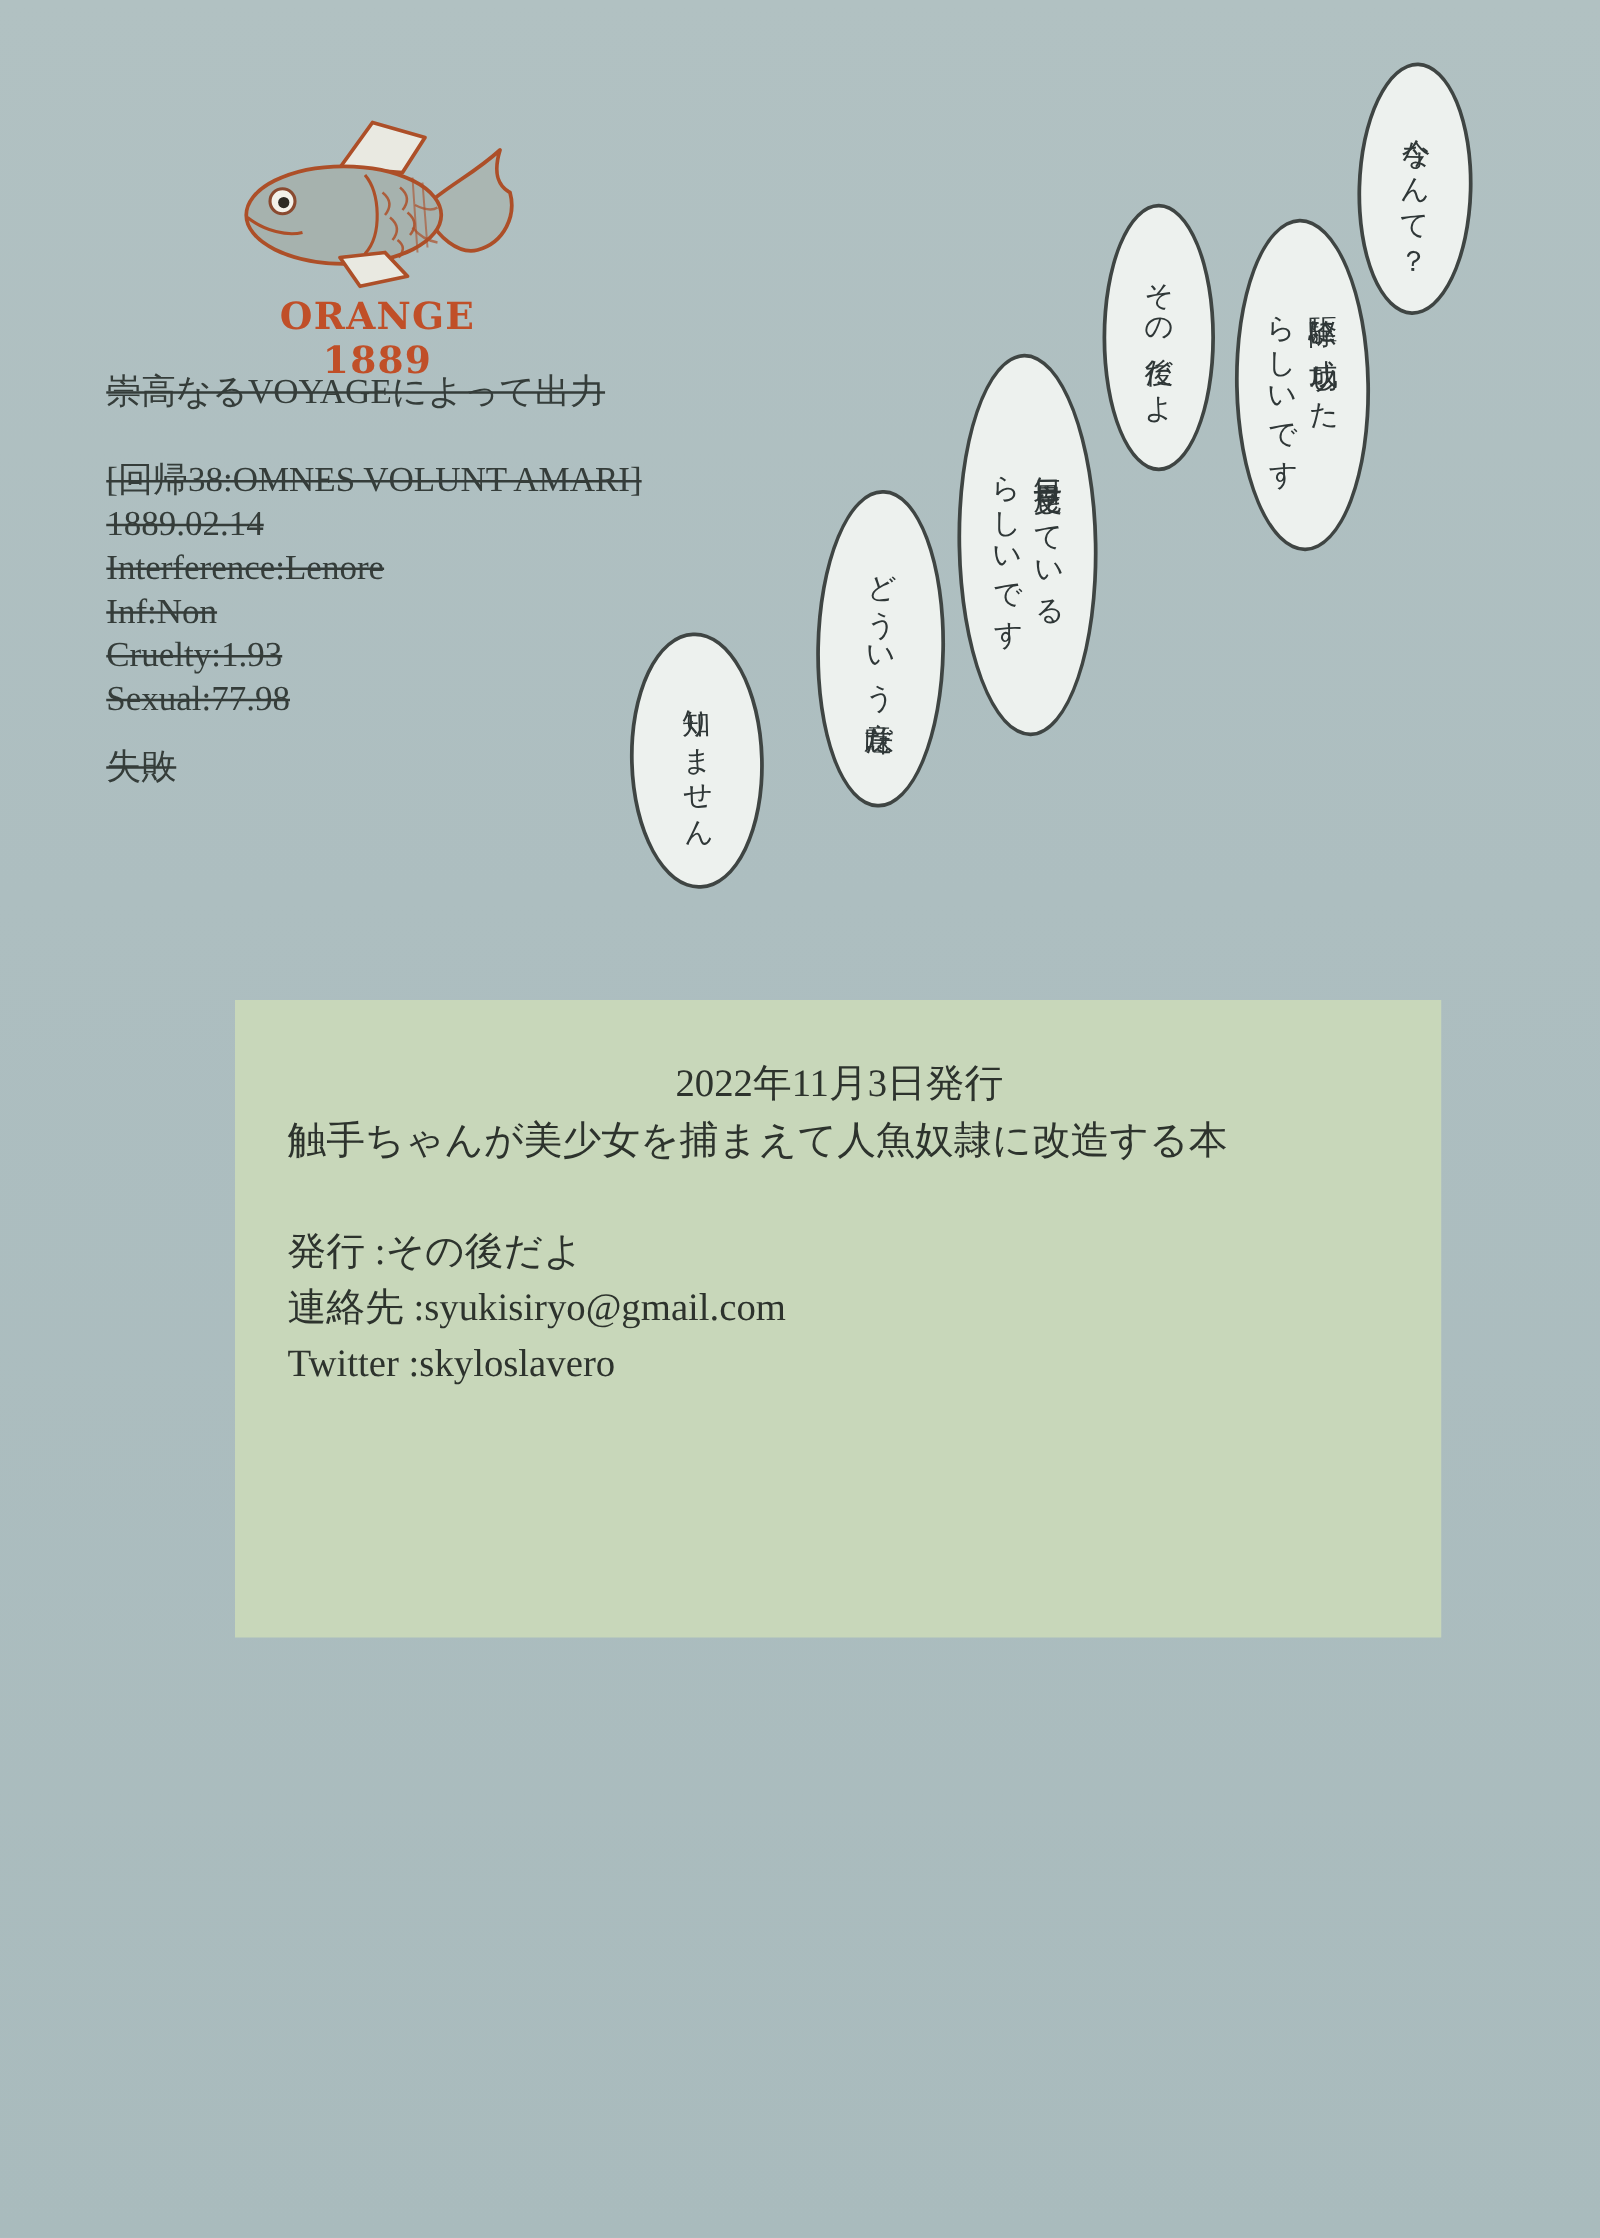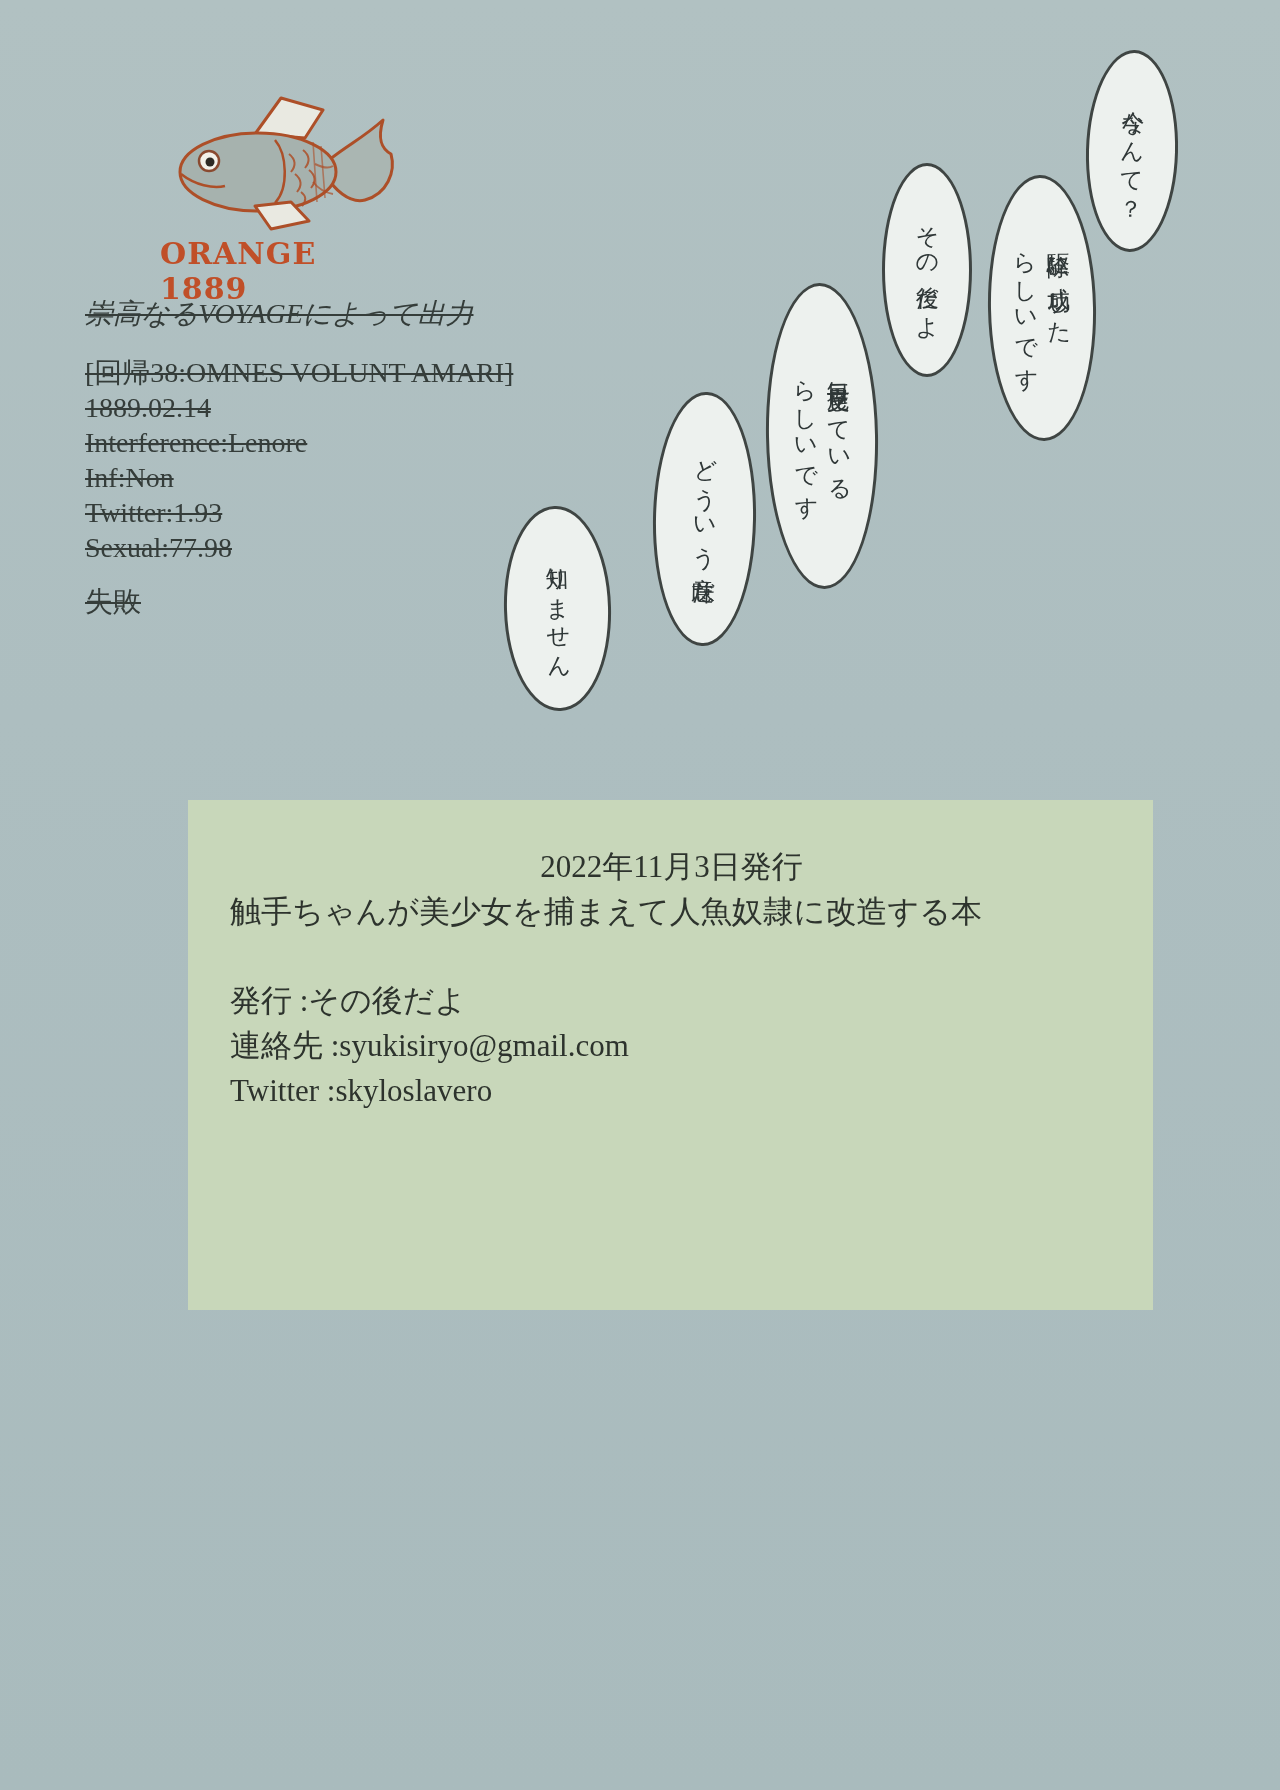--- a/index.html
+++ b/index.html
@@ -9,41 +9,41 @@
     background:#adbec0;
     position:relative;
     overflow:hidden;
   }
   .canvas{
     position:absolute;inset:0;
     background:linear-gradient(180deg,#b1c1c2 0%,#adbec0 40%,#a9bbbd 100%);
   }
   
   .logo-block{
-    position:absolute;left:160px;top:92px;width:250px;
-    text-align:left;
+    position:absolute;left:177px;top:92px;width:250px;
+    text-align:center;
   }
   .logo-block svg{display:block;margin:0 auto;}
   .brand{
     margin-top:4px;
     font-size:30px;font-weight:bold;letter-spacing:1px;
     color:#c04f28;
     font-family:"DejaVu Serif","Liberation Serif",serif;
   }
   
   .log-block{
     position:absolute;left:85px;top:296px;width:520px;
     color:#353d3a;font-size:28px;line-height:35px;
   }
   .log-line{
     text-decoration:line-through;
     text-decoration-thickness:2px;
     text-decoration-color:#353d3a;
   }
-  .gap-lg{margin-bottom:24px;font-style:italic;}
+  .gap-lg{margin-bottom:36px;}
   .gap-top{margin-top:19px;}
   
   .bubble{
     position:absolute;
     background:#edf1ee;
     border:3px solid #3f4543;
     display:flex;align-items:center;justify-content:center;
     box-sizing:border-box;
   }
   .vtext{
@@ -103,21 +103,21 @@
     </svg>
     <div class="brand">ORANGE 1889</div>
   </div>
 
   <div class="log-block">
     <div class="log-line gap-lg">崇高なるVOYAGEによって出力</div>
     <div class="log-line">[回帰38:OMNES VOLUNT AMARI]</div>
     <div class="log-line">1889.02.14</div>
     <div class="log-line">Interference:Lenore</div>
     <div class="log-line">Inf:Non</div>
-    <div class="log-line">Twitter:1.93</div>
+    <div class="log-line">Cruelty:1.93</div>
     <div class="log-line">Sexual:77.98</div>
     <div class="log-line gap-top">失敗</div>
   </div>
 
   <div class="bubble b1">
     <span class="vtext">今なんて？</span>
   </div>
   <div class="bubble b2">
     <span class="vtext">駆除に成功した
 らしいです</span>

